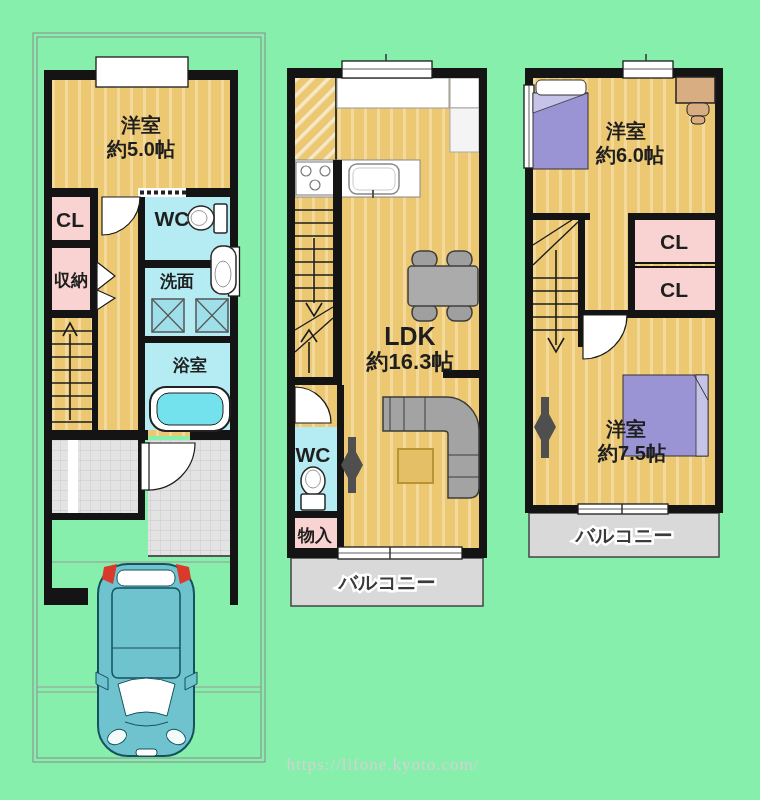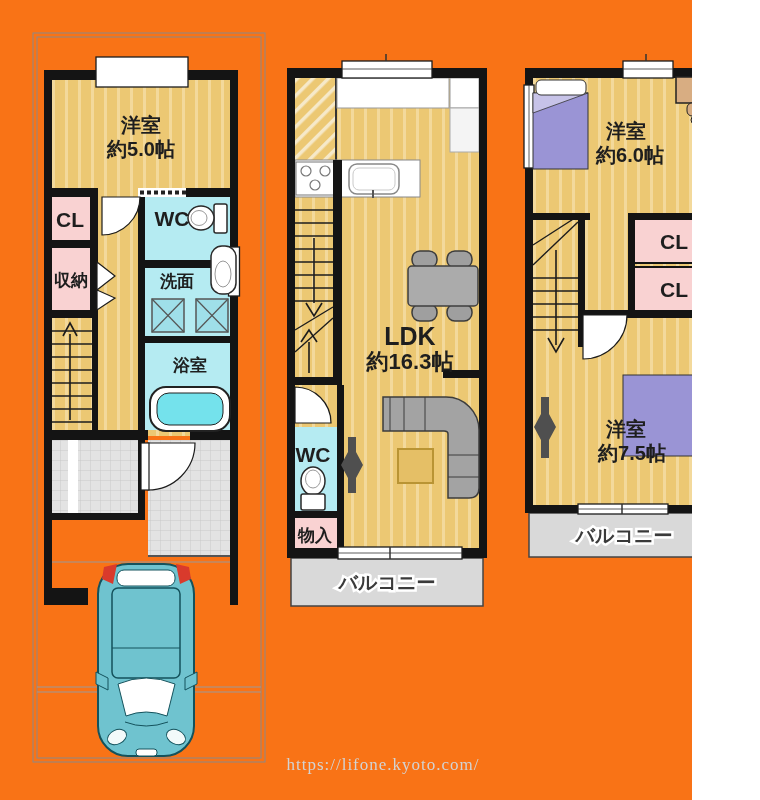--- a/index.html
+++ b/index.html
@@ -1,16 +1,16 @@
 <!DOCTYPE html>
 <html><head>
 <meta charset="utf-8">
 <style>
   html,body{margin:0;padding:0;background:#fff;}
-  #stage{position:relative;width:692px;height:800px;background:#f97316;overflow:hidden;}
+  #stage{position:relative;width:760px;height:800px;background:#86efac;overflow:hidden;}
   svg{display:block;}
   .lbl{font-family:"Liberation Sans","DejaVu Sans",sans-serif;font-weight:bold;fill:#1e1e1e;text-anchor:middle;}
   .lbl-room{font-size:20px;}
   .lbl-small{font-size:17px;}
   .lbl-cl{font-size:21px;}
   .lbl-ldk{font-size:25px;}
   .lbl-ldk2{font-size:22px;}
   .lbl-balcony{font-size:19px;fill:#3a3a3a;stroke:#ffffff;stroke-width:5px;paint-order:stroke;}
   .watermark{font-family:"Liberation Serif","DejaVu Serif",serif;font-size:17px;fill:#d3d3d3;letter-spacing:1px;text-anchor:middle;}
   .wall{fill:#141414;}

